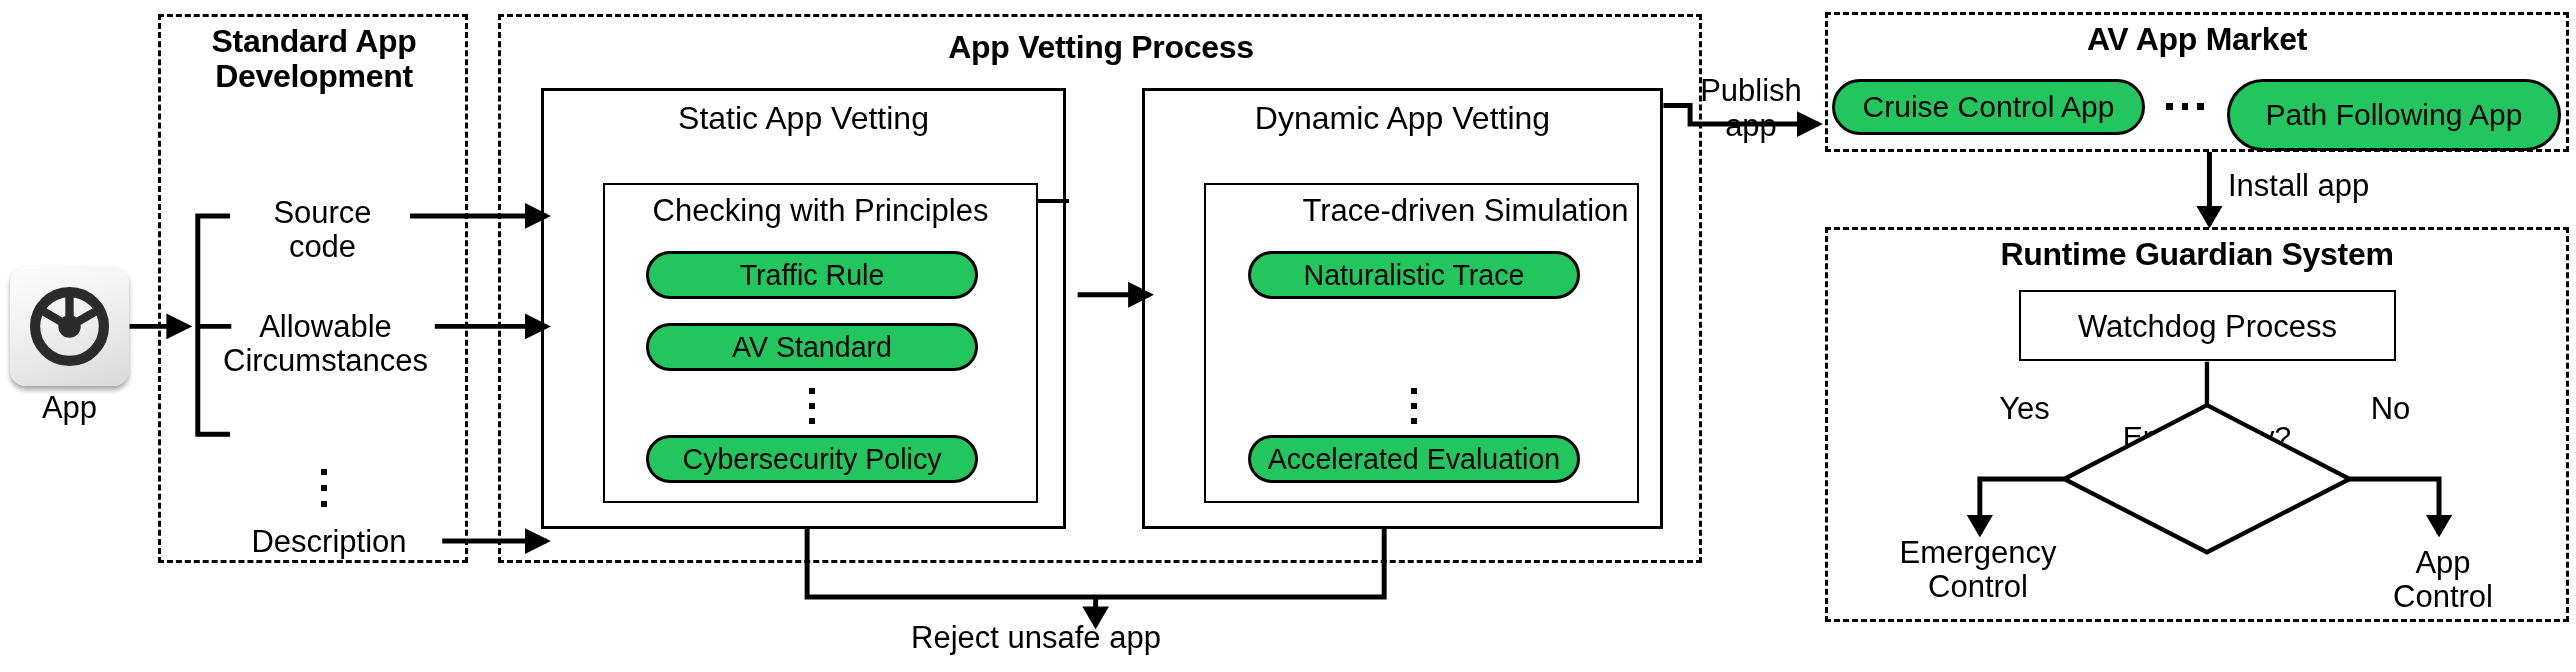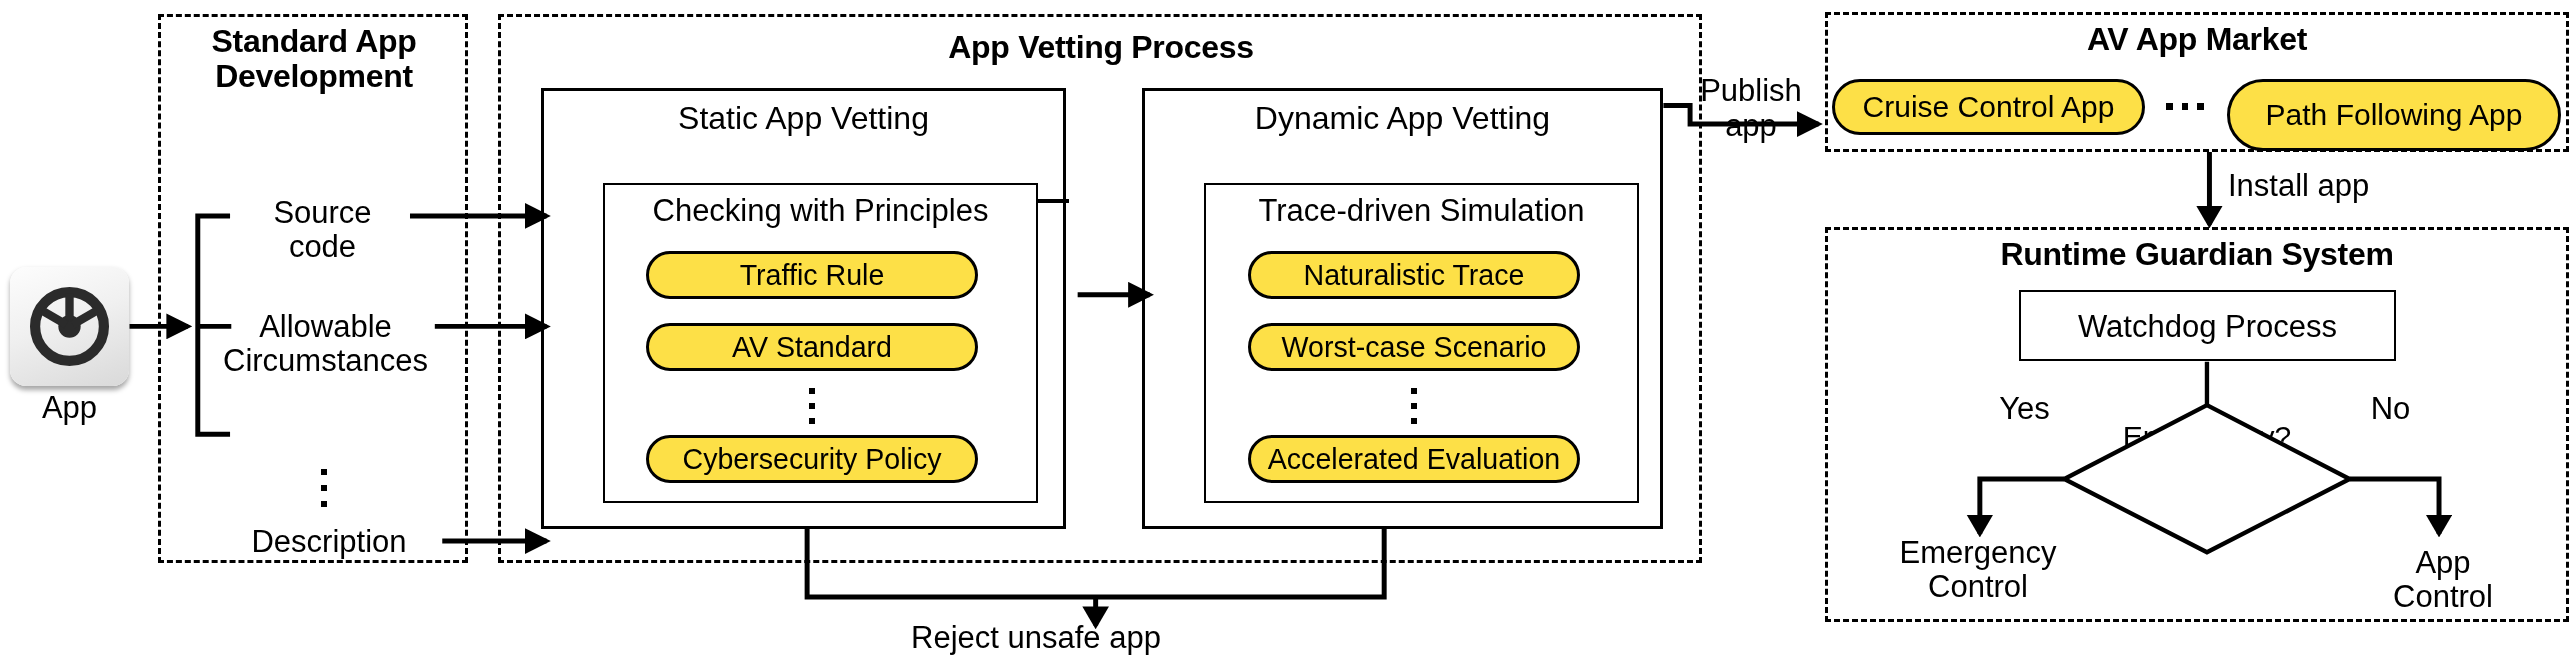--- a/index.html
+++ b/index.html
@@ -38,21 +38,21 @@
     border: 2.5px solid #000;
     box-sizing: border-box;
     background: #ffffff;
   }
   
   .pill {
     position: absolute;
     border: 3.1px solid #000;
     border-radius: 62px;
     box-sizing: border-box;
-    background: #fde047;
+    background: #22c55e;
     display: flex;
     align-items: center;
     justify-content: center;
     text-align: center;
   }
 
   
   .title-bold {
     position: absolute;
     font-weight: bold;
@@ -153,24 +153,23 @@
     <i></i>
       <i></i>
       <i></i>
   </div>
   <div class="pill t46" style="left:646px; top:435px; width:332px; height:48px;">Cybersecurity Policy</div>
 
   <div class="solid-box" style="left:1142px; top:88px; width:521px; height:441px;"></div>
   <div class="label t52" style="left:1142px; top:101px; width:521px;">Dynamic App Vetting</div>
 
   <div class="solid-box-thin" style="left:1204px; top:183px; width:435px; height:320px;"></div>
-  <div class="label t50" style="left:1204px; top:194px; width:435px;">Trace-driven Simulation</div>
+  <div class="label t50" style="left:1204px; top:194px; width:435px;padding-left:44px;">Trace-driven Simulation</div>
 
   <div class="pill t46" style="left:1248px; top:251px; width:332px; height:48px;">Naturalistic Trace</div>
-  <div class="pill t46" style="left:1248px; top:323px; width:332px; height:48px;">Worst-case Scenario</div>
   <div class="vdots" style="left:1411px; top:388px; width:6.2px; height:36px;">
     <i></i>
       <i></i>
       <i></i>
   </div>
   <div class="pill t46" style="left:1248px; top:435px; width:332px; height:48px;">Accelerated Evaluation</div>
 
   <div class="label t50" style="left:850px; top:621px; width:372px;">Reject unsafe app</div>
 
   <div class="label t50" style="left:1664px; top:74px; width:174px; line-height:1.12;">Publish

